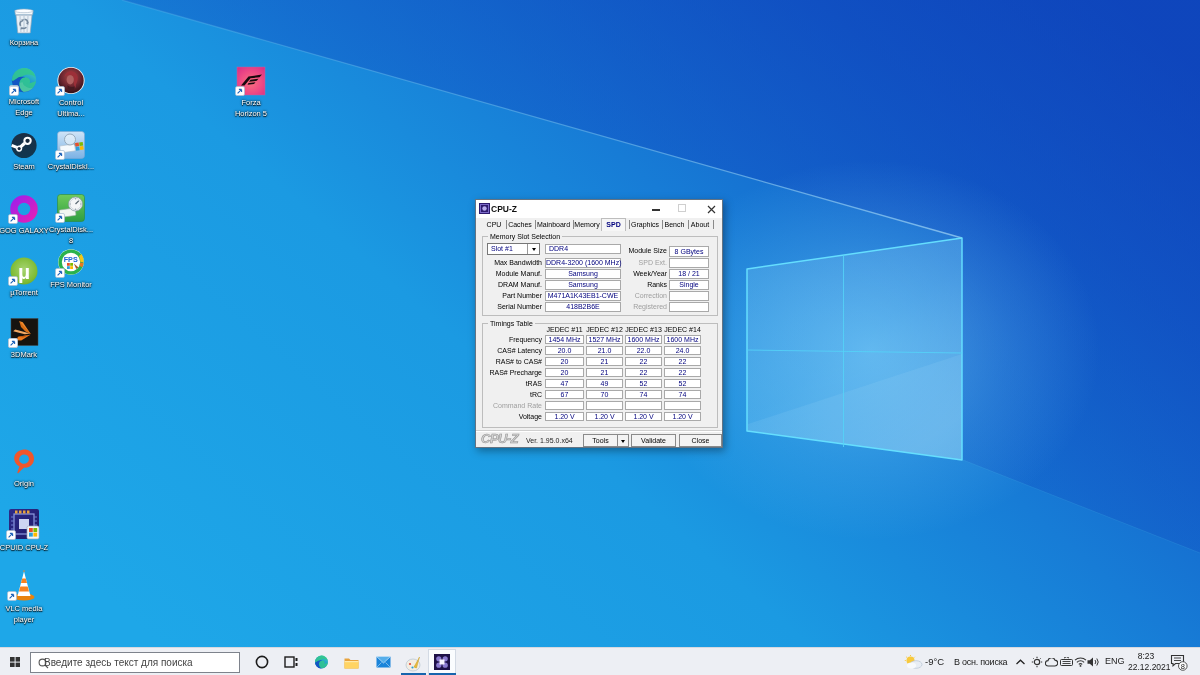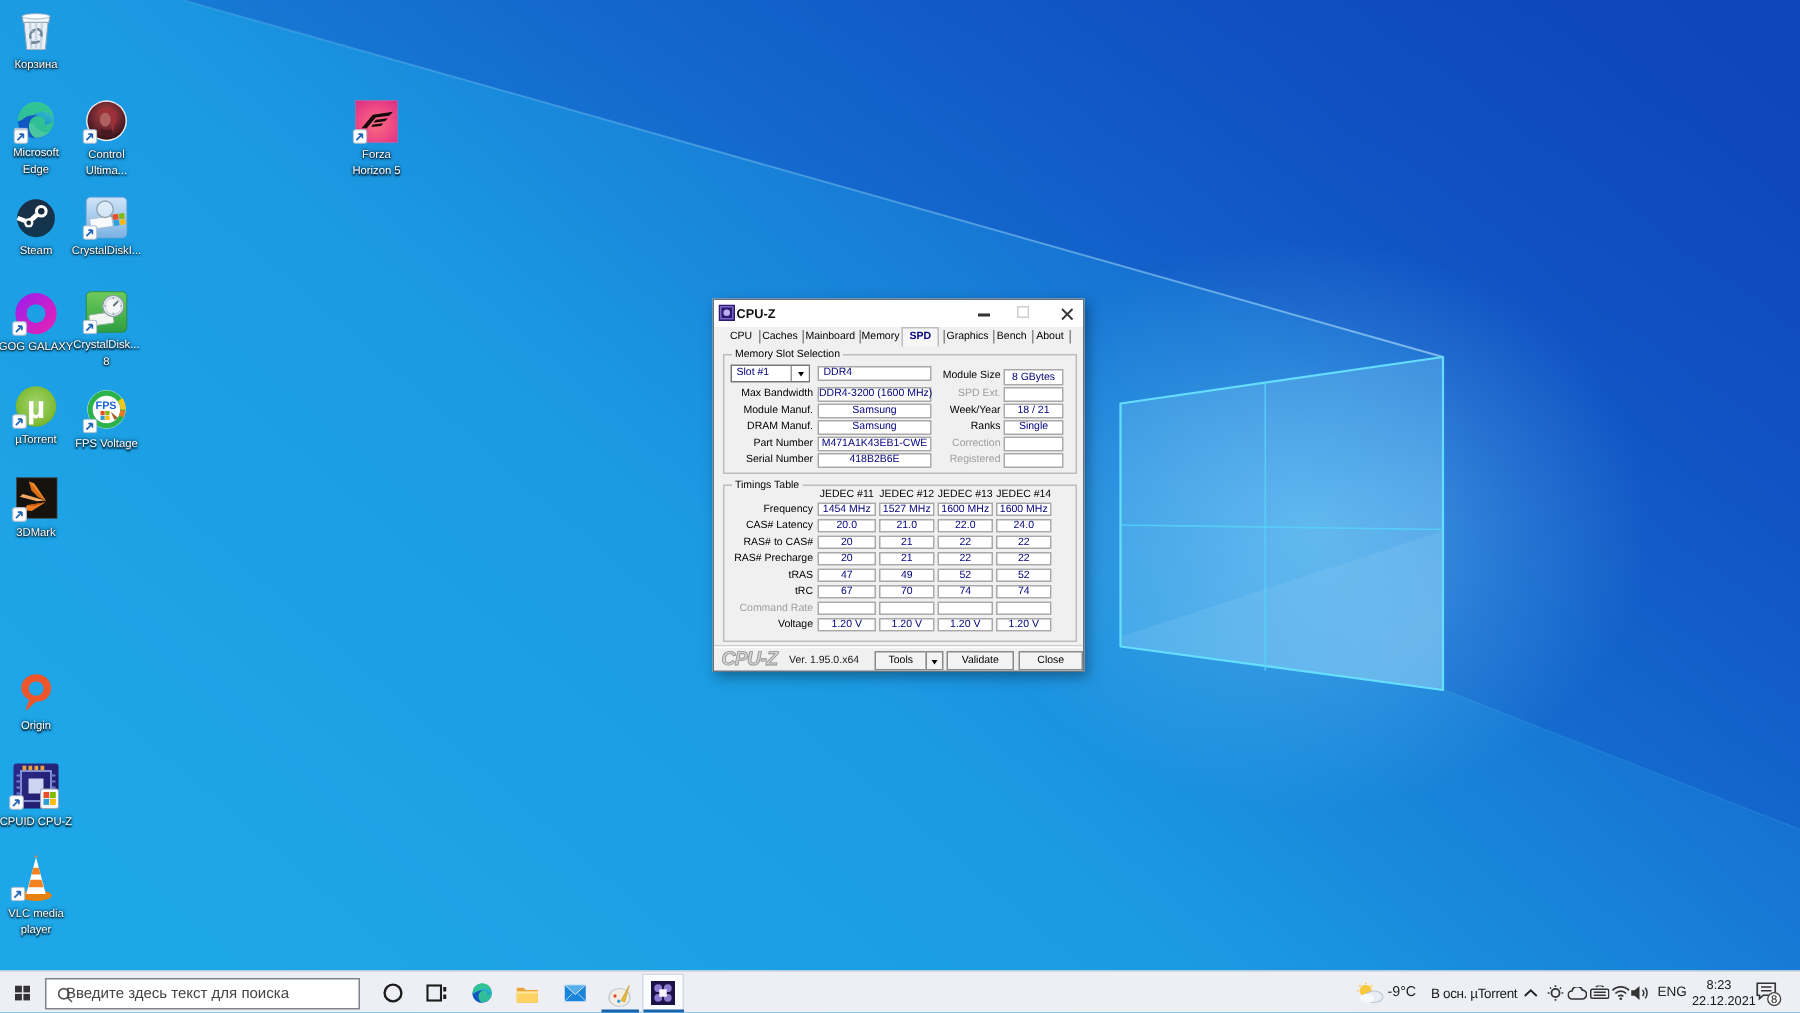--- a/index.html
+++ b/index.html
@@ -302,38 +302,38 @@
   <path d="M19.5 11 L22.8 7.8" stroke="#5a6a74" stroke-width="1.2"></path>
   <path d="M19.5 5 V6.5 M19.5 15.5 V17 M13.5 11 H15 M24 11 H25.5" stroke="#8a9aa4" stroke-width="0.8"></path>
  </svg>
  <svg width="10" height="10" viewBox="0 0 10 10" style="position:absolute;left:16px;top:20px">
       <rect x="0.5" y="0.5" width="9" height="9" rx="1.5" fill="#fff" stroke="#a8bcd0" stroke-width="0.7"></rect>
       <path d="M2.6 7.4 L6.6 3.4 M6.6 3.4 H3.9 M6.6 3.4 V6.1" stroke="#1e62b8" stroke-width="1.1" fill="none"></path>
     </svg>
  <div class="lbl">CrystalDisk...<br>8</div>
 </div>
 
-<div class="dic" style="left:39px;top:259px">
+<div class="dic" style="left:39px;top:248px">
  <svg width="30" height="30" viewBox="0 0 30 30">
   <circle cx="15" cy="14" r="12.8" fill="#fdfefd"></circle>
   <circle cx="15" cy="14" r="10.9" fill="none" stroke="#2ab24d" stroke-width="3.4"></circle>
   <path d="M24.3 7.2 A10.9 10.9 0 0 1 25.9 14" stroke="#f5c518" stroke-width="3.4" fill="none"></path>
   <path d="M25.9 14.6 A10.9 10.9 0 0 1 24.8 18.6" stroke="#e87722" stroke-width="3.4" fill="none"></path>
   <text x="14.7" y="13.6" font-size="7.2" font-family="Liberation Sans" font-weight="bold" fill="#1c63d8" text-anchor="middle">FPS</text>
   <rect x="11" y="15" width="2.8" height="2.8" fill="#e85028"></rect>
       <rect x="14.2" y="15" width="2.8" height="2.8" fill="#7fba00"></rect>
   <rect x="11" y="18.2" width="2.8" height="2.8" fill="#2e9fd8"></rect>
       <rect x="14.2" y="18.2" width="2.8" height="2.8" fill="#ffb900"></rect>
   <path d="M17.8 15.5 L22.5 19.5 L20.3 21 Z" fill="#a85a28"></path>
  </svg>
  <svg width="10" height="10" viewBox="0 0 10 10" style="position:absolute;left:16px;top:20px">
       <rect x="0.5" y="0.5" width="9" height="9" rx="1.5" fill="#fff" stroke="#a8bcd0" stroke-width="0.7"></rect>
       <path d="M2.6 7.4 L6.6 3.4 M6.6 3.4 H3.9 M6.6 3.4 V6.1" stroke="#1e62b8" stroke-width="1.1" fill="none"></path>
     </svg>
- <div class="lbl">FPS Voltage</div>
+ <div class="lbl">FPS Monitor</div>
 </div>
 
 <div class="dic" style="left:219px;top:66px">
  <svg width="30" height="30" viewBox="0 0 30 30">
   <rect x="1" y="1" width="28" height="28" fill="url(#fzg)" stroke="#b06da8" stroke-width="0.5"></rect>
   <polygon points="5,19.5 12.5,10.5 26,8.5 23.5,11.2 14.5,12.3 8.5,19.5" fill="#18090e"></polygon>
   <polygon points="14.5,13.8 22.5,12.8 20.8,14.8 13,15.8" fill="#18090e"></polygon>
   <polygon points="12.5,17 19.5,16.2 18,18 11.5,18.7" fill="#18090e"></polygon>
  </svg>
  <svg width="10" height="10" viewBox="0 0 10 10" style="position:absolute;left:16px;top:20px">
@@ -532,21 +532,21 @@
  <div style="position:absolute;left:401px;top:25px;width:25px;height:2px;background:#1765ad"></div>
  <div style="position:absolute;left:429px;top:25px;width:27px;height:2px;background:#1765ad"></div>
 
  <svg width="20" height="15" viewBox="0 0 20 15" style="position:absolute;left:904px;top:7px">
   <circle cx="6.5" cy="5.5" r="4" fill="#f8c93c"></circle>
   <path d="M6.5 0 V1 M0.8 5.5 H1.8 M2.2 1.8 L3 2.6 M10.8 1.8 L10 2.6" stroke="#f8c93c" stroke-width="1"></path>
   <ellipse cx="12" cy="9.5" rx="6" ry="3.8" fill="#e8edf4" stroke="#b8c4d4" stroke-width="0.7"></ellipse>
   <ellipse cx="7.5" cy="10.5" rx="4.6" ry="3" fill="#f7f9fc"></ellipse>
  </svg>
  <div class="trt" style="left:925px;top:8px">-9°C</div>
- <div class="trt" style="left:954px;top:8.5px;font-size:9px;letter-spacing:-0.25px">В осн. µTorrent</div>
+ <div class="trt" style="left:954px;top:8.5px;font-size:9px;letter-spacing:-0.25px">В осн. поиска</div>
  <svg width="11" height="8" viewBox="0 0 11 8" style="position:absolute;left:1015px;top:10px">
   <path d="M1.5 6 L5.5 2.2 L9.5 6" fill="none" stroke="#222" stroke-width="1.25"></path>
  </svg>
  <svg width="12" height="12" viewBox="0 0 12 12" style="position:absolute;left:1031px;top:8px">
   <circle cx="6" cy="6" r="2.7" fill="none" stroke="#333" stroke-width="1.2"></circle>
   <path d="M6 0.8 V2 M6 10 V11.2 M0.8 6 H2 M10 6 H11.2" stroke="#333" stroke-width="1.1"></path>
   <path d="M2.3 2.3 L3.1 3.1 M9.7 2.3 L8.9 3.1" stroke="#333" stroke-width="0.9"></path>
  </svg>
  <svg width="13" height="9" viewBox="0 0 13 9" style="position:absolute;left:1045px;top:10px">
   <path d="M3.2 8 a2.7 2.7 0 0 1 -0.2-5.4 a3.6 3.6 0 0 1 6.9-0.5 a2.5 2.5 0 0 1 -0.3 5.9 Z" fill="none" stroke="#333" stroke-width="1.1"></path>

